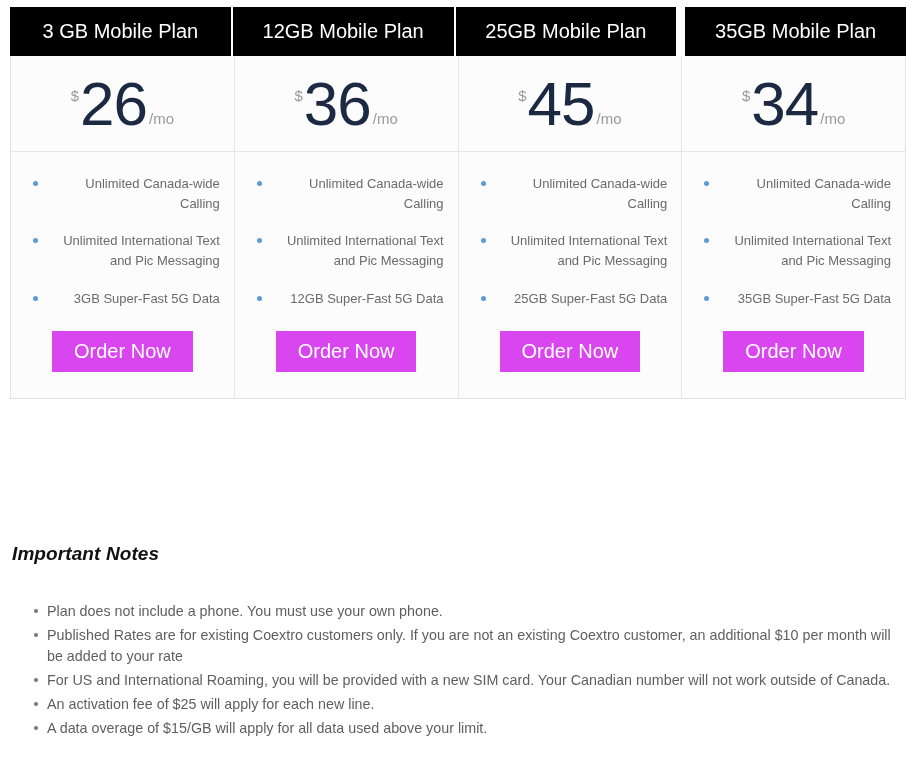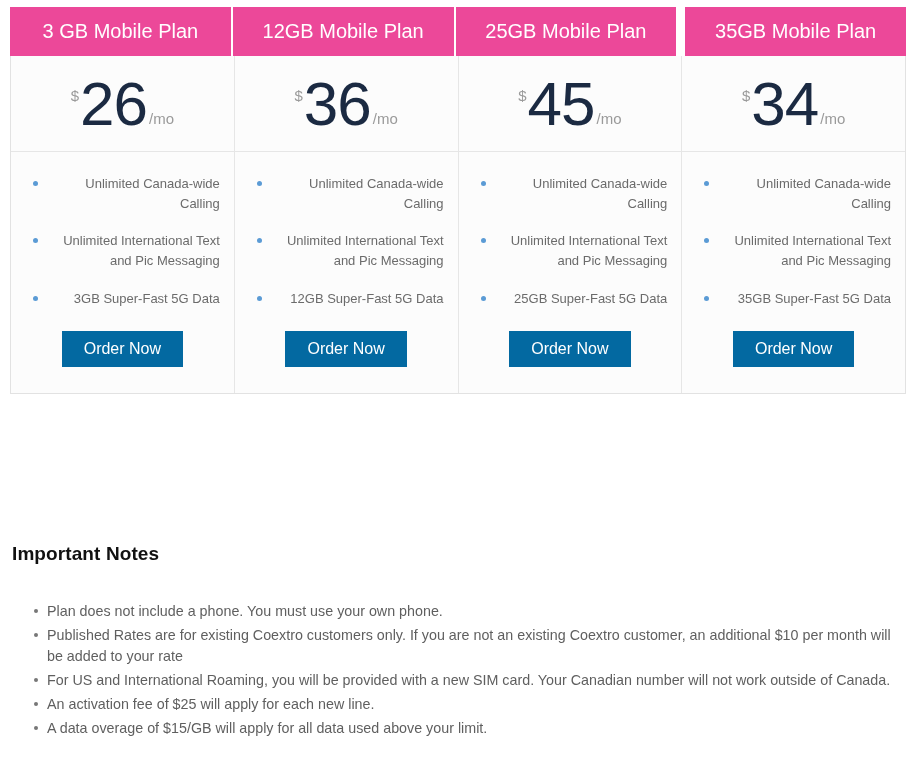--- a/index.html
+++ b/index.html
@@ -23,21 +23,21 @@
     width: 896px;
   }
 
   
   .headers {
     display: flex;
     width: 100%;
   }
   .plan-header {
     flex: 1 1 0;
-    background: #ec4899;
+    background: #000000;
     color: #ffffff;
     text-align: center;
     font-size: 20px;
     line-height: 1;
     padding: 14px 4px 15px 4px;
     box-sizing: border-box;
     margin-right: 2px;
     white-space: nowrap;
     overflow: hidden;
   }
@@ -122,40 +122,41 @@
     border-radius: 50%;
     background: #5b9bd5;
   }
 
   .btn-wrap {
     padding: 5px 0 26px 0;
     display: flex;
     justify-content: center;
   }
   .order-btn {
-    background: #0369a1;
+    background: #d946ef;
     color: #ffffff;
     border: none;
     font-family: "Liberation Sans", sans-serif;
-    font-size: 16px;
+    font-size: 20px;
     padding: 9px 22px 10px 22px;
     cursor: pointer;
     line-height: 1.1;
   }
 
   
   .notes {
     position: absolute;
     left: 12px;
     top: 543px;
     width: 890px;
   }
   .notes-title {
     font-size: 19px;
     font-weight: bold;
+    font-style: italic;
     color: #111111;
     margin: 0 0 36px 0;
     letter-spacing: 0.1px;
   }
   .notes-list {
     margin: 0;
     padding: 0 0 0 22px;
     list-style: none;
   }
   .note-item {

